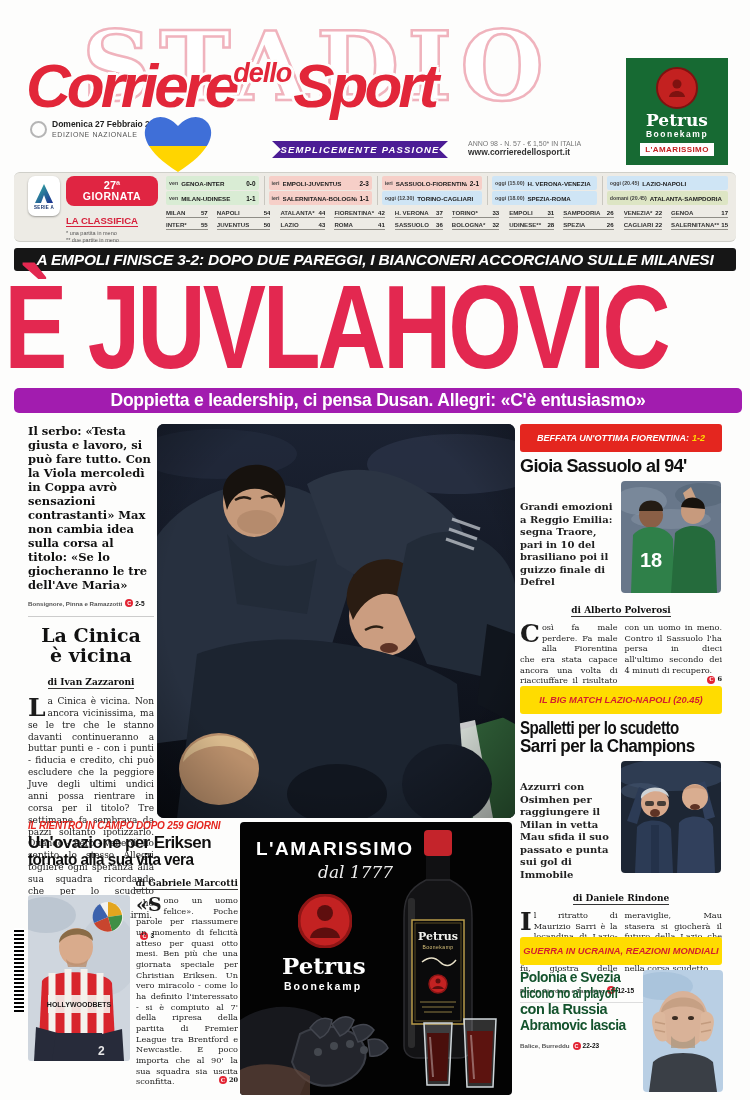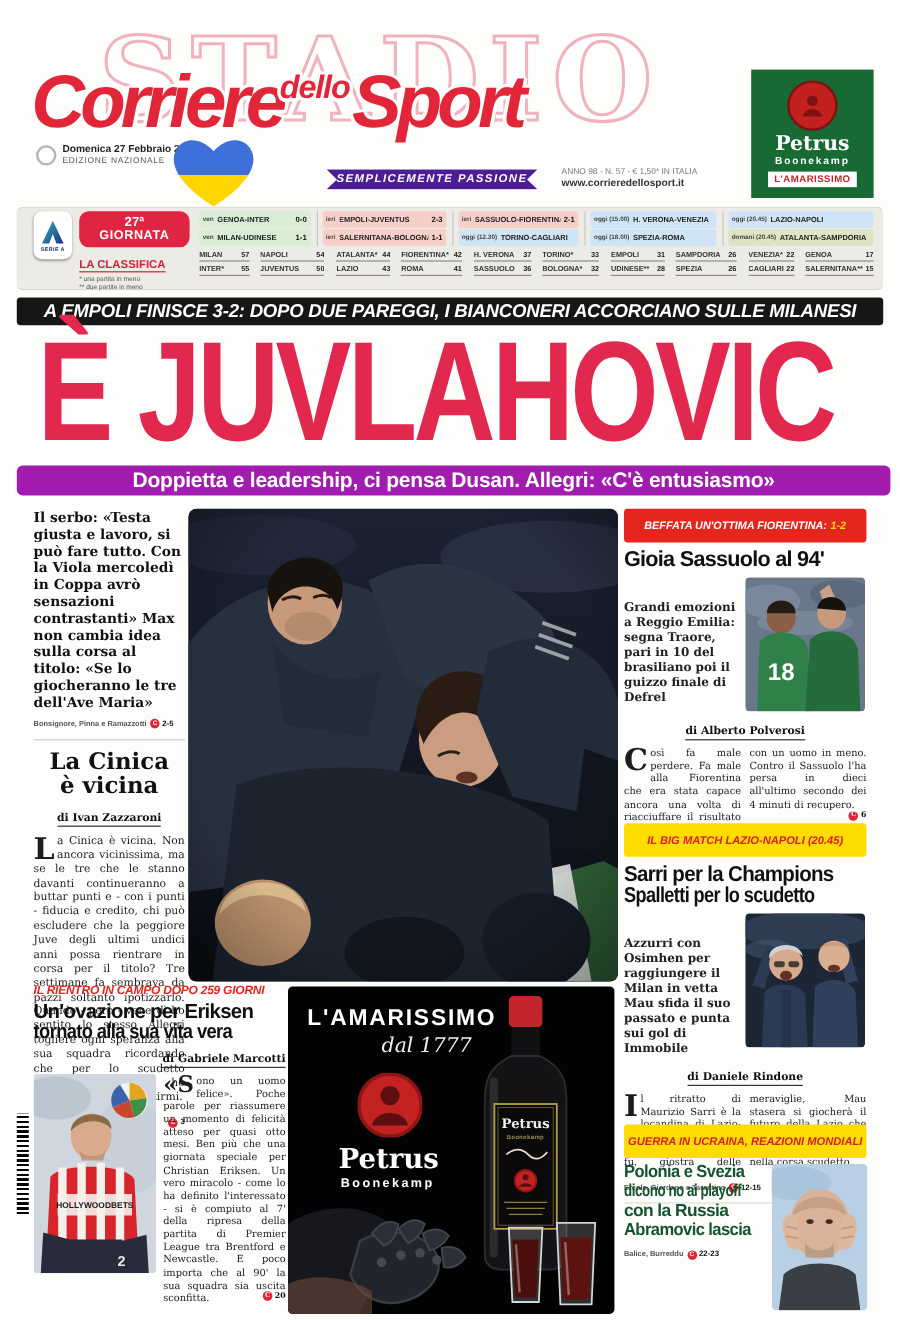--- a/index.html
+++ b/index.html
@@ -46,21 +46,21 @@
   .fx.yesterday{background:#f6cfc8;}
   .fx.today{background:#cfe5f5;}
   .fx.tomorrow{background:#dde5c4;}
   .stwrap{position:absolute;left:152px;top:36px;right:8px;display:flex;gap:10px;}
   .st-group{flex:1;display:grid;grid-template-rows:repeat(2,1fr);grid-auto-flow:column;column-gap:9px;row-gap:3px;}
   .st{display:flex;justify-content:space-between;align-items:flex-end;border-bottom:1px solid #8f8d86;font-size:6.1px;font-weight:800;color:#333;padding-bottom:1px;white-space:nowrap;overflow:hidden;}
   .st .p{font-weight:bold;color:#222;margin-left:2px;}
   
   .kickerbar{position:absolute;left:14px;top:248px;width:722px;height:23px;background:#161616;border-radius:3px;display:flex;align-items:center;justify-content:center;}
   .kickerbar span{color:#fff;font-style:italic;font-weight:900;font-size:15.5px;letter-spacing:-.2px;white-space:nowrap;}
-  .bigtitle{position:absolute;left:2px;top:272px;width:722px;text-align:center;color:#e32850;z-index:1;}
+  .bigtitle{position:absolute;left:14px;top:272px;width:722px;color:#e32850;z-index:1;}
   .bigtitle span{display:inline-block;font-weight:900;font-size:92px;line-height:.95;letter-spacing:-3px;transform:scale(1.03,1.28);transform-origin:50% 0;white-space:nowrap;}
   .subheadbar{position:absolute;left:14px;top:388px;width:728px;height:25px;background:#a21caf;border-radius:5px;display:flex;align-items:center;justify-content:center;}
   .subheadbar span{color:#fff;font-weight:900;font-size:17.5px;letter-spacing:-.2px;white-space:nowrap;}
   
   .chip{display:inline-flex;align-items:center;gap:2px;}
   .chip .dot{width:8px;height:8px;border-radius:50%;background:#e32433;color:#fff;font-size:5.5px;font-weight:bold;display:inline-flex;align-items:center;justify-content:center;}
   .chip b{font-size:6.5px;color:#111;}
   .authors{font-size:6.2px;font-weight:bold;color:#555;}
   .byline{font-family:"DejaVu Serif",serif;font-weight:bold;font-size:9px;color:#111;border-bottom:1px solid #333;display:inline-block;line-height:1.1;}
   .body-sm{font-family:"DejaVu Serif",serif;font-size:8.2px;line-height:1.3;color:#1c1c1c;text-align:justify;}
@@ -473,22 +473,22 @@
           </span>
       </div>
       <hr class="rdivider">
     </div>
 
     <div class="story" style="top:262px;">
       <div class="rk yellow">
         <span>IL BIG MATCH LAZIO-NAPOLI (20.45)</span>
       </div>
       <div class="hdl st-title">
+        <div><span class="fitline" style="transform:scaleX(.84);">Spalletti per lo scudetto</span></div>
         <div><span class="fitline" style="transform:scaleX(.95);">Sarri per la Champions</span></div>
-        <div><span class="fitline" style="transform:scaleX(.84);">Spalletti per lo scudetto</span></div>
       </div>
       <div class="crow">
         <div class="lead">Azzurri con Osimhen per raggiungere il Milan in vetta Mau sfida il suo passato e punta sui gol di Immobile</div>
         <div class="sphoto" style="width:100px;height:112px;">
           <svg width="100" height="112" viewBox="0 0 100 112">
             <rect width="100" height="112" fill="#1d2634"></rect>
             <ellipse cx="50" cy="14" rx="55" ry="16" fill="#33425a" opacity="0.8"></ellipse>
             <ellipse cx="20" cy="30" rx="20" ry="8" fill="#42536e" opacity="0.6"></ellipse>
             <path d="M6 60 l12 -34 8 3 -10 34 Z" fill="#2c3b55"></path>
             <path d="M94 56 l-10 -36 -8 3 8 36 Z" fill="#31405c"></path>

